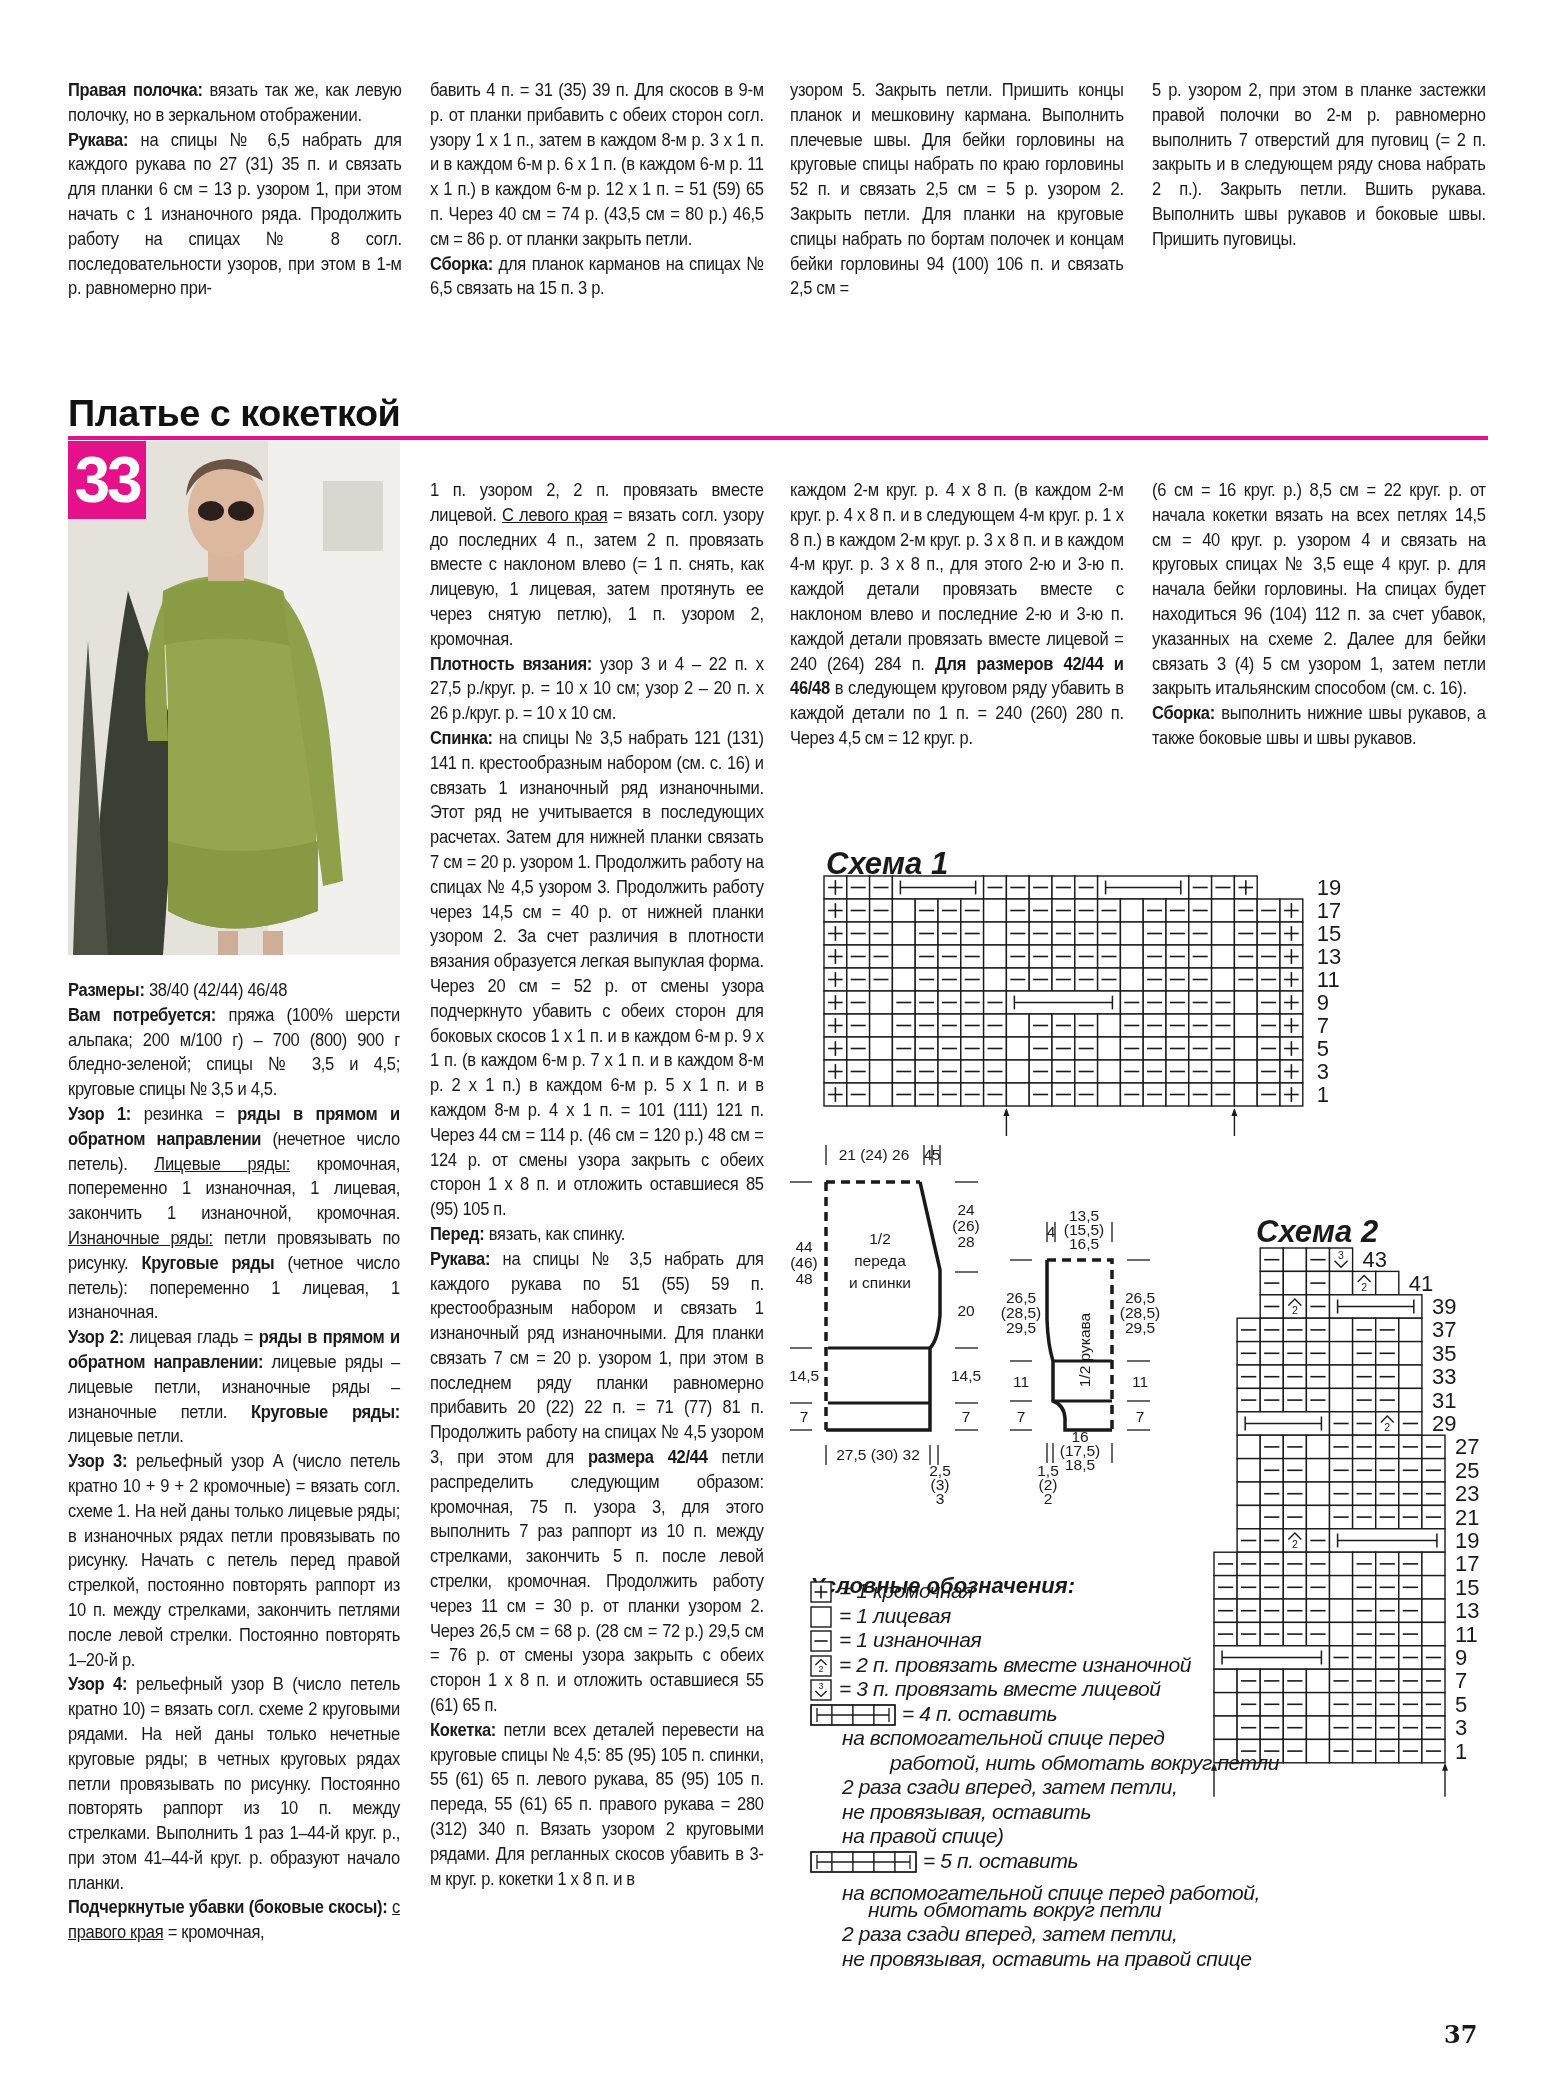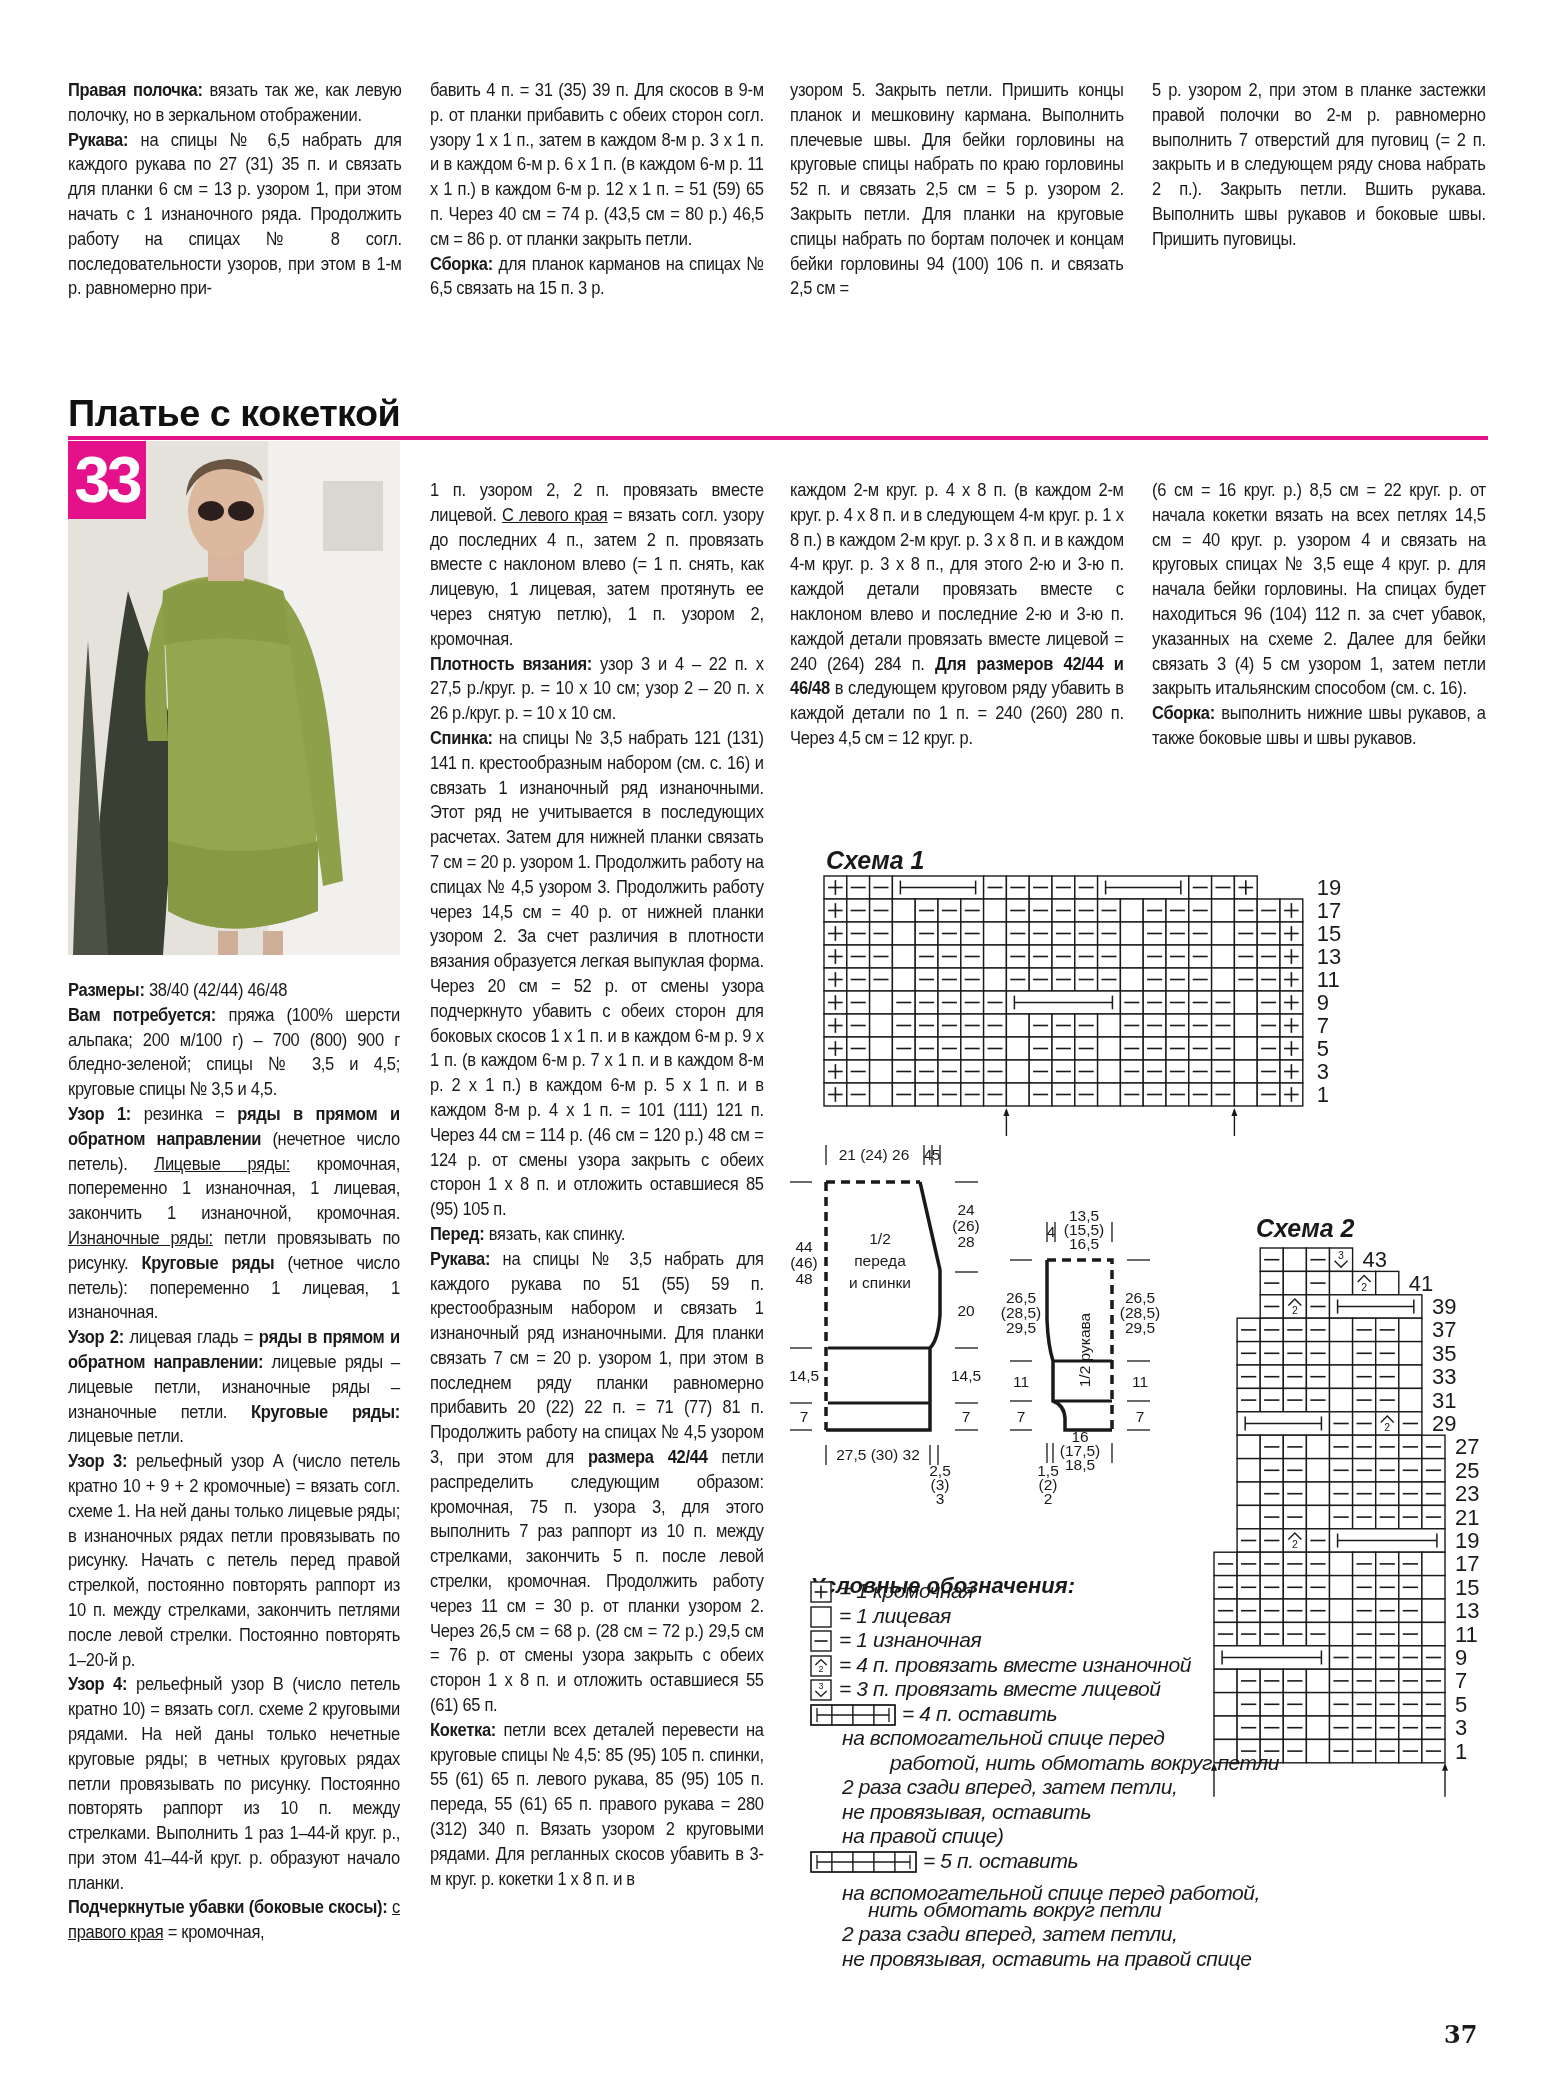--- a/index.html
+++ b/index.html
@@ -11,21 +11,21 @@
   .col b{font-weight:bold;}
   .col u{text-decoration:underline;}
   .narrow{transform:scaleX(0.86);}
   #title{position:absolute;left:68px;top:393px;font-family:"Liberation Sans", sans-serif;font-weight:bold;
          font-size:36px;letter-spacing:-0.5px;color:#111;transform:scaleX(1.05);transform-origin:0 0;}
   #rule{position:absolute;left:68px;top:436px;width:1420px;height:4px;background:#e5118a;}
   #photo{position:absolute;left:68px;top:441px;width:332px;height:514px;overflow:hidden;
          background:linear-gradient(180deg,#e9e8e2 0%,#dedcd4 40%,#cfcbc2 100%);}
   #badge{position:absolute;left:68px;top:441px;width:78px;height:78px;background:#e5118a;color:#fff;
          font-family:"Liberation Sans", sans-serif;font-weight:bold;font-size:64px;line-height:78px;text-align:center;letter-spacing:-3px;}
-  .schema-title{position:absolute;font-family:"Liberation Sans", sans-serif;font-weight:bold;font-style:italic;font-size:25px;color:#1a1a1a;}
+  .schema-title{position:absolute;font-family:"Liberation Sans", sans-serif;font-weight:bold;font-style:italic;font-size:31px;color:#1a1a1a;}
   .rowlbl{font-family:"Liberation Sans", sans-serif;font-size:22px;fill:#1a1a1a;}
   .dimtxt{font-family:"Liberation Sans", sans-serif;font-size:15.5px;fill:#1a1a1a;}
   .legend-title{position:absolute;left:810px;top:1545px;font-family:"Liberation Sans", sans-serif;font-weight:bold;font-style:italic;font-size:22px;margin-top:28px;}
   .legend-line{position:absolute;font-family:"Liberation Sans", sans-serif;font-style:italic;font-size:21px;line-height:24px;letter-spacing:-0.4px;white-space:nowrap;}
   #pagenum{position:absolute;left:1444px;top:2020px;font-family:"DejaVu Serif", serif;font-weight:bold;font-size:24px;}
 </style>
 </head>
 <body>
 
 <div class="col narrow" style="left:68px;top:78px;width:388px;">
@@ -1744,21 +1744,21 @@
       </g>
     </svg>
     <div class="legend-line" style="left: 839px; top: 1628px;">= 1 изнаночная</div>
     <svg width="23" height="22" style="position: absolute; left: 810px; top: 1654.5px;">
       <g>
         <rect x="1" y="1" width="20" height="20" fill="#fff" stroke="#1a1a1a" stroke-width="1.4"></rect>
         <path d="M5.3999999999999995 10 L11 4.6 L16.6 10" fill="none" stroke="#1a1a1a" stroke-width="1.4"></path>
         <text x="11" y="17.4" text-anchor="middle" font-size="9" font-family="Liberation Sans, sans-serif" fill="#1a1a1a">2</text>
       </g>
     </svg>
-    <div class="legend-line" style="left: 839px; top: 1652.5px;">= 4 п. провязать вместе изнаночной</div>
+    <div class="legend-line" style="left: 839px; top: 1652.5px;">= 2 п. провязать вместе изнаночной</div>
     <svg width="23" height="22" style="position: absolute; left: 810px; top: 1679px;">
       <g>
         <rect x="1" y="1" width="20" height="20" fill="#fff" stroke="#1a1a1a" stroke-width="1.4"></rect>
         <path d="M5.3999999999999995 12 L11 17.4 L16.6 12" fill="none" stroke="#1a1a1a" stroke-width="1.4"></path>
         <text x="11" y="10" text-anchor="middle" font-size="9" font-family="Liberation Sans, sans-serif" fill="#1a1a1a">3</text>
       </g>
     </svg>
     <div class="legend-line" style="left: 839px; top: 1677px;">= 3 п. провязать вместе лицевой</div>
     <svg width="86" height="22" style="position: absolute; left: 810px; top: 1703.5px;">
       <rect x="1" y="1" width="21" height="20" fill="#fff" stroke="#1a1a1a" stroke-width="1.2"></rect>

